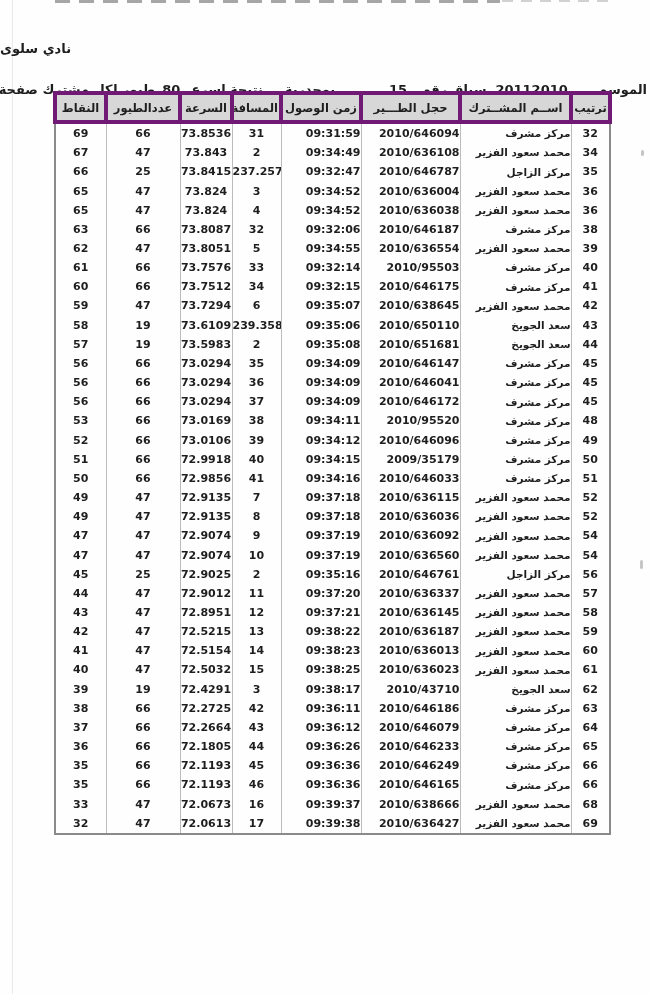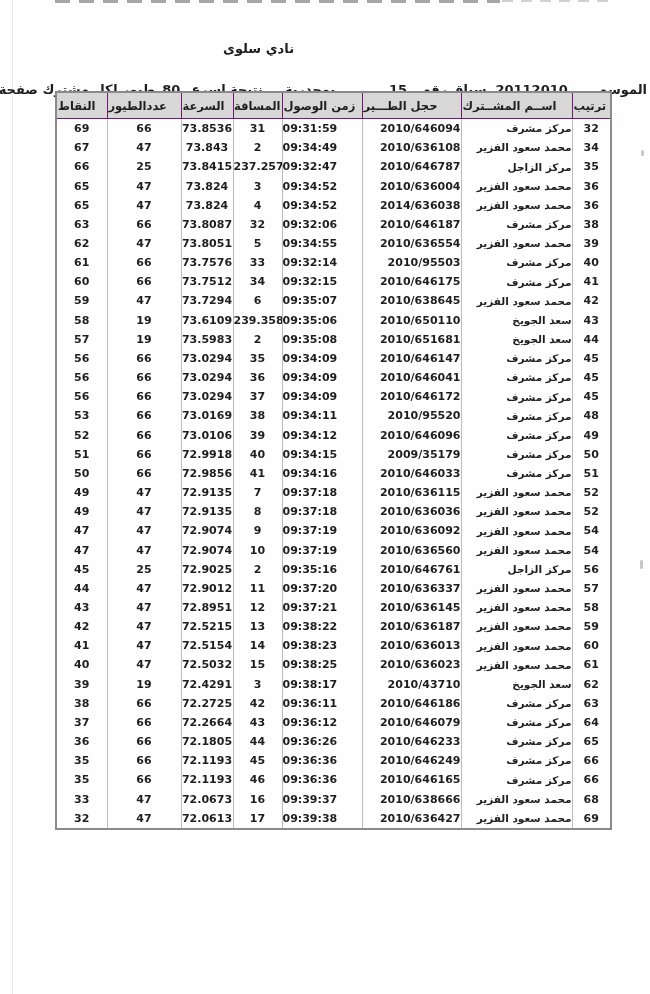--- a/index.html
+++ b/index.html
@@ -21,51 +21,51 @@
     opacity:.55; }
   .top-dashes-light { position:absolute; top:0; left:502px; width:112px; height:2px;
     background:repeating-linear-gradient(90deg,#9a9a9a 0 11px,transparent 11px 19px);
     opacity:.45; }
   .speck { position:absolute; background:#c6c6c6; width:3px; height:6px; border-radius:2px; }
   .speck1 { left:641px; top:150px; }
   .speck2 { left:640px; top:560px; height:9px; }
 
   
   .club-name { position:absolute; top:41px; left:0; width:517px;
-    text-align:center; font-size:13px; letter-spacing:.2px; }
+    text-align:left; font-size:13px; letter-spacing:.2px; }
   .meta-line { position:absolute; top:62px; right:3px; left:40px;
     display:flex; flex-direction:row; align-items:baseline;
     font-size:13px; white-space:nowrap; }
   .meta-line .latin { direction:ltr; unicode-bidi:embed; }
   .m-season-label   { margin-left:30px;margin-top:20px; }
   .m-season-value   { margin-left:9px;  }
   .m-race-label     { margin-left:14px; }
   .m-race-value     { margin-left:54px; }
   .m-location       { margin-left:22px; }
   .m-result-label   { margin-left:11px; }
   .m-result-value   { margin-left:7px;  }
   .m-per-label      { margin-left:6px;  }
 
   
   .results-table { position:absolute; top:91px; right:38px; width:555px;
     border-collapse:collapse; table-layout:fixed;
     border:2px solid #8a8a8a; font-size:11px; }
   .results-table th {
-    background:#d7d7d7; border:1px solid #701a75;
+    background:#d7d7d7; border:4px solid #701a75;
     height:25px; padding:0 1px; font-size:11.5px; font-weight:bold;
-    text-align:left; white-space:nowrap; overflow:hidden; }
+    text-align:center; white-space:nowrap; overflow:hidden; }
   .results-table td {
     height:19.17px; padding:0;
     border-left:1px solid #bcbcbc; border-right:1px solid #bcbcbc;
     white-space:nowrap; overflow:hidden; line-height:1; }
   td.num   { direction:ltr; unicode-bidi:embed; }
   .c-rank   { text-align:center; }
   .c-name   { text-align:right; padding-right:3px; font-size:10.5px; }
   .c-ring   { text-align:right; padding-right:4px; }
-  .c-time   { padding-right:7px; }
+  .c-time   { text-align:right; padding-right:7px; }
   .c-dist   { text-align:center; }
   .c-speed  { text-align:center; padding-right:9px; }
   .c-birds  { text-align:center; }
   .c-points { text-align:center; }
 </style>
 </head>
 <body>
 
 <div class="top-dashes"></div>
 <div class="top-dashes-light"></div>
@@ -147,21 +147,21 @@
     <td class="c-ring num">2010/636004</td>
     <td class="c-time num">09:34:52</td>
     <td class="c-dist num">3</td>
     <td class="c-speed num">73.824</td>
     <td class="c-birds num">47</td>
     <td class="c-points num">65</td>
   </tr>
       <tr>
     <td class="c-rank">36</td>
     <td class="c-name">محمد سعود الفزير</td>
-    <td class="c-ring num">2014/636038</td>
+    <td class="c-ring num">2010/636038</td>
     <td class="c-time num">09:34:52</td>
     <td class="c-dist num">4</td>
     <td class="c-speed num">73.824</td>
     <td class="c-birds num">47</td>
     <td class="c-points num">65</td>
   </tr>
       <tr>
     <td class="c-rank">38</td>
     <td class="c-name">مركز مشرف</td>
     <td class="c-ring num">2010/646187</td>

